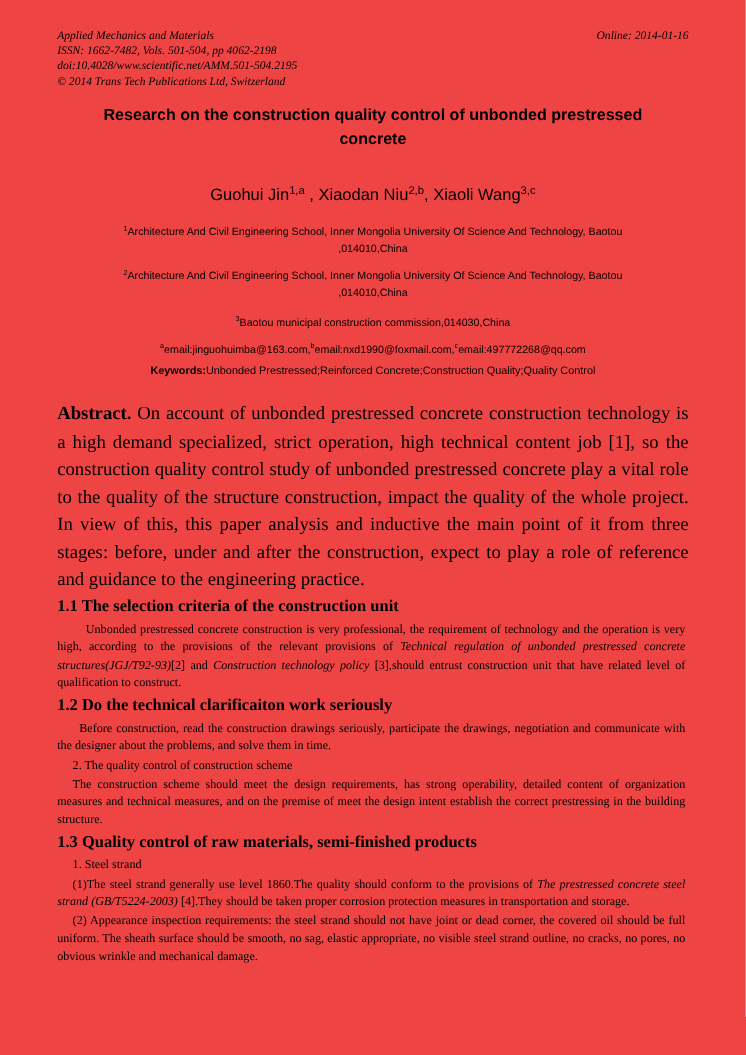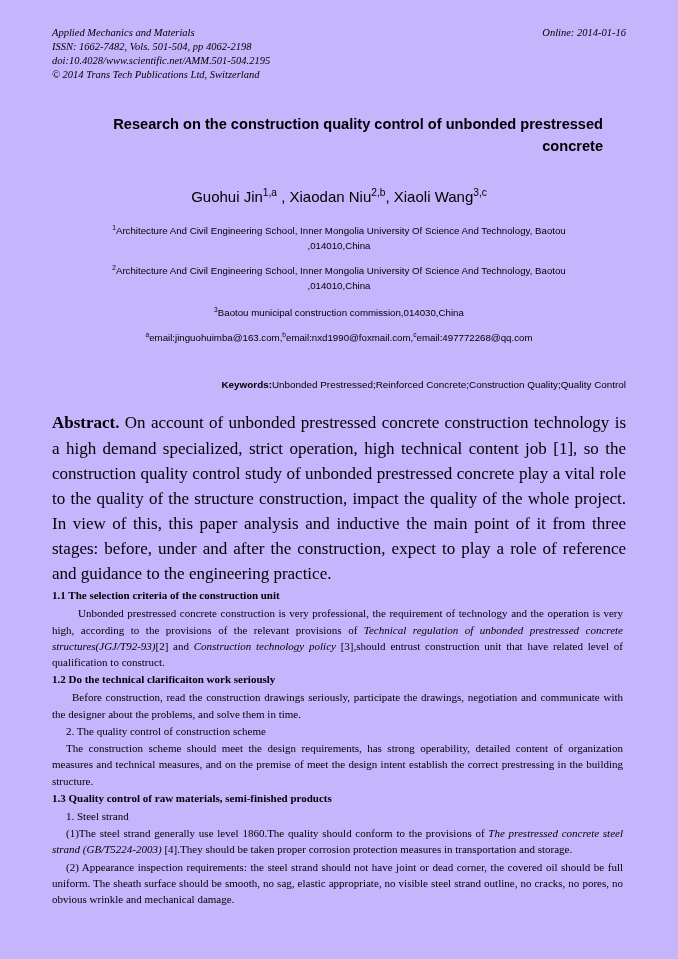--- a/index.html
+++ b/index.html
@@ -11,21 +11,21 @@
     width: 678px;
     min-height: 959px;
     font-family: "Liberation Serif", serif;
     color: #000000;
   }
   .page {
     width: 678px;
     min-height: 959px;
     box-sizing: border-box;
     padding: 26px 52px 30px 52px;
-    background: #c4b5fd;
+    background: #ef4444;
     position: relative;
   }
 
   
   .header {
     display: flex;
     justify-content: space-between;
     align-items: flex-start;
     font-style: italic;
     font-size: 10.5px;
@@ -37,23 +37,23 @@
     font-size: 10.5px;
     white-space: nowrap;
     padding-top: 0px;
   }
 
   
   .title {
     font-family: "Liberation Sans", sans-serif;
     font-weight: bold;
     font-size: 14.6px;
-    text-align: right;
+    text-align: center;
     line-height: 1.5;
-    margin: 33px auto 0 auto;
+    margin: 14px auto 0 auto;
     width: 92%;
   }
 
   
   .authors {
     font-family: "Liberation Sans", sans-serif;
     font-size: 15px;
     text-align: center;
     margin-top: 30px;
   }
@@ -77,42 +77,42 @@
     font-family: "Liberation Sans", sans-serif;
     font-size: 9.7px;
     text-align: center;
     margin-top: 12px;
   }
 
   
   .keywords {
     font-family: "Liberation Sans", sans-serif;
     font-size: 9.9px;
-    margin-top: 36px;
-    text-align: right;
+    margin-top: 8px;
+    text-align: center;
   }
   .keywords b { font-weight: bold; }
 
   
   .abstract {
     font-size: 17px;
     line-height: 1.48;
     text-align: justify;
     margin-top: 20px;
   }
   .abstract b { font-weight: bold; }
 
   h2.section {
     font-size: 11.6px;
     font-weight: bold;
     margin: 12px 0 0 0;
     line-height: 1.45;
   }
   h3.subsection {
-    font-size: 11px;
+    font-size: 15px;
     font-weight: bold;
     margin: 2px 0 0 0;
     line-height: 1.45;
   }
   p.para {
     font-size: 11px;
     line-height: 1.48;
     text-align: justify;
     margin: 1px 3px 0 0;
   }

